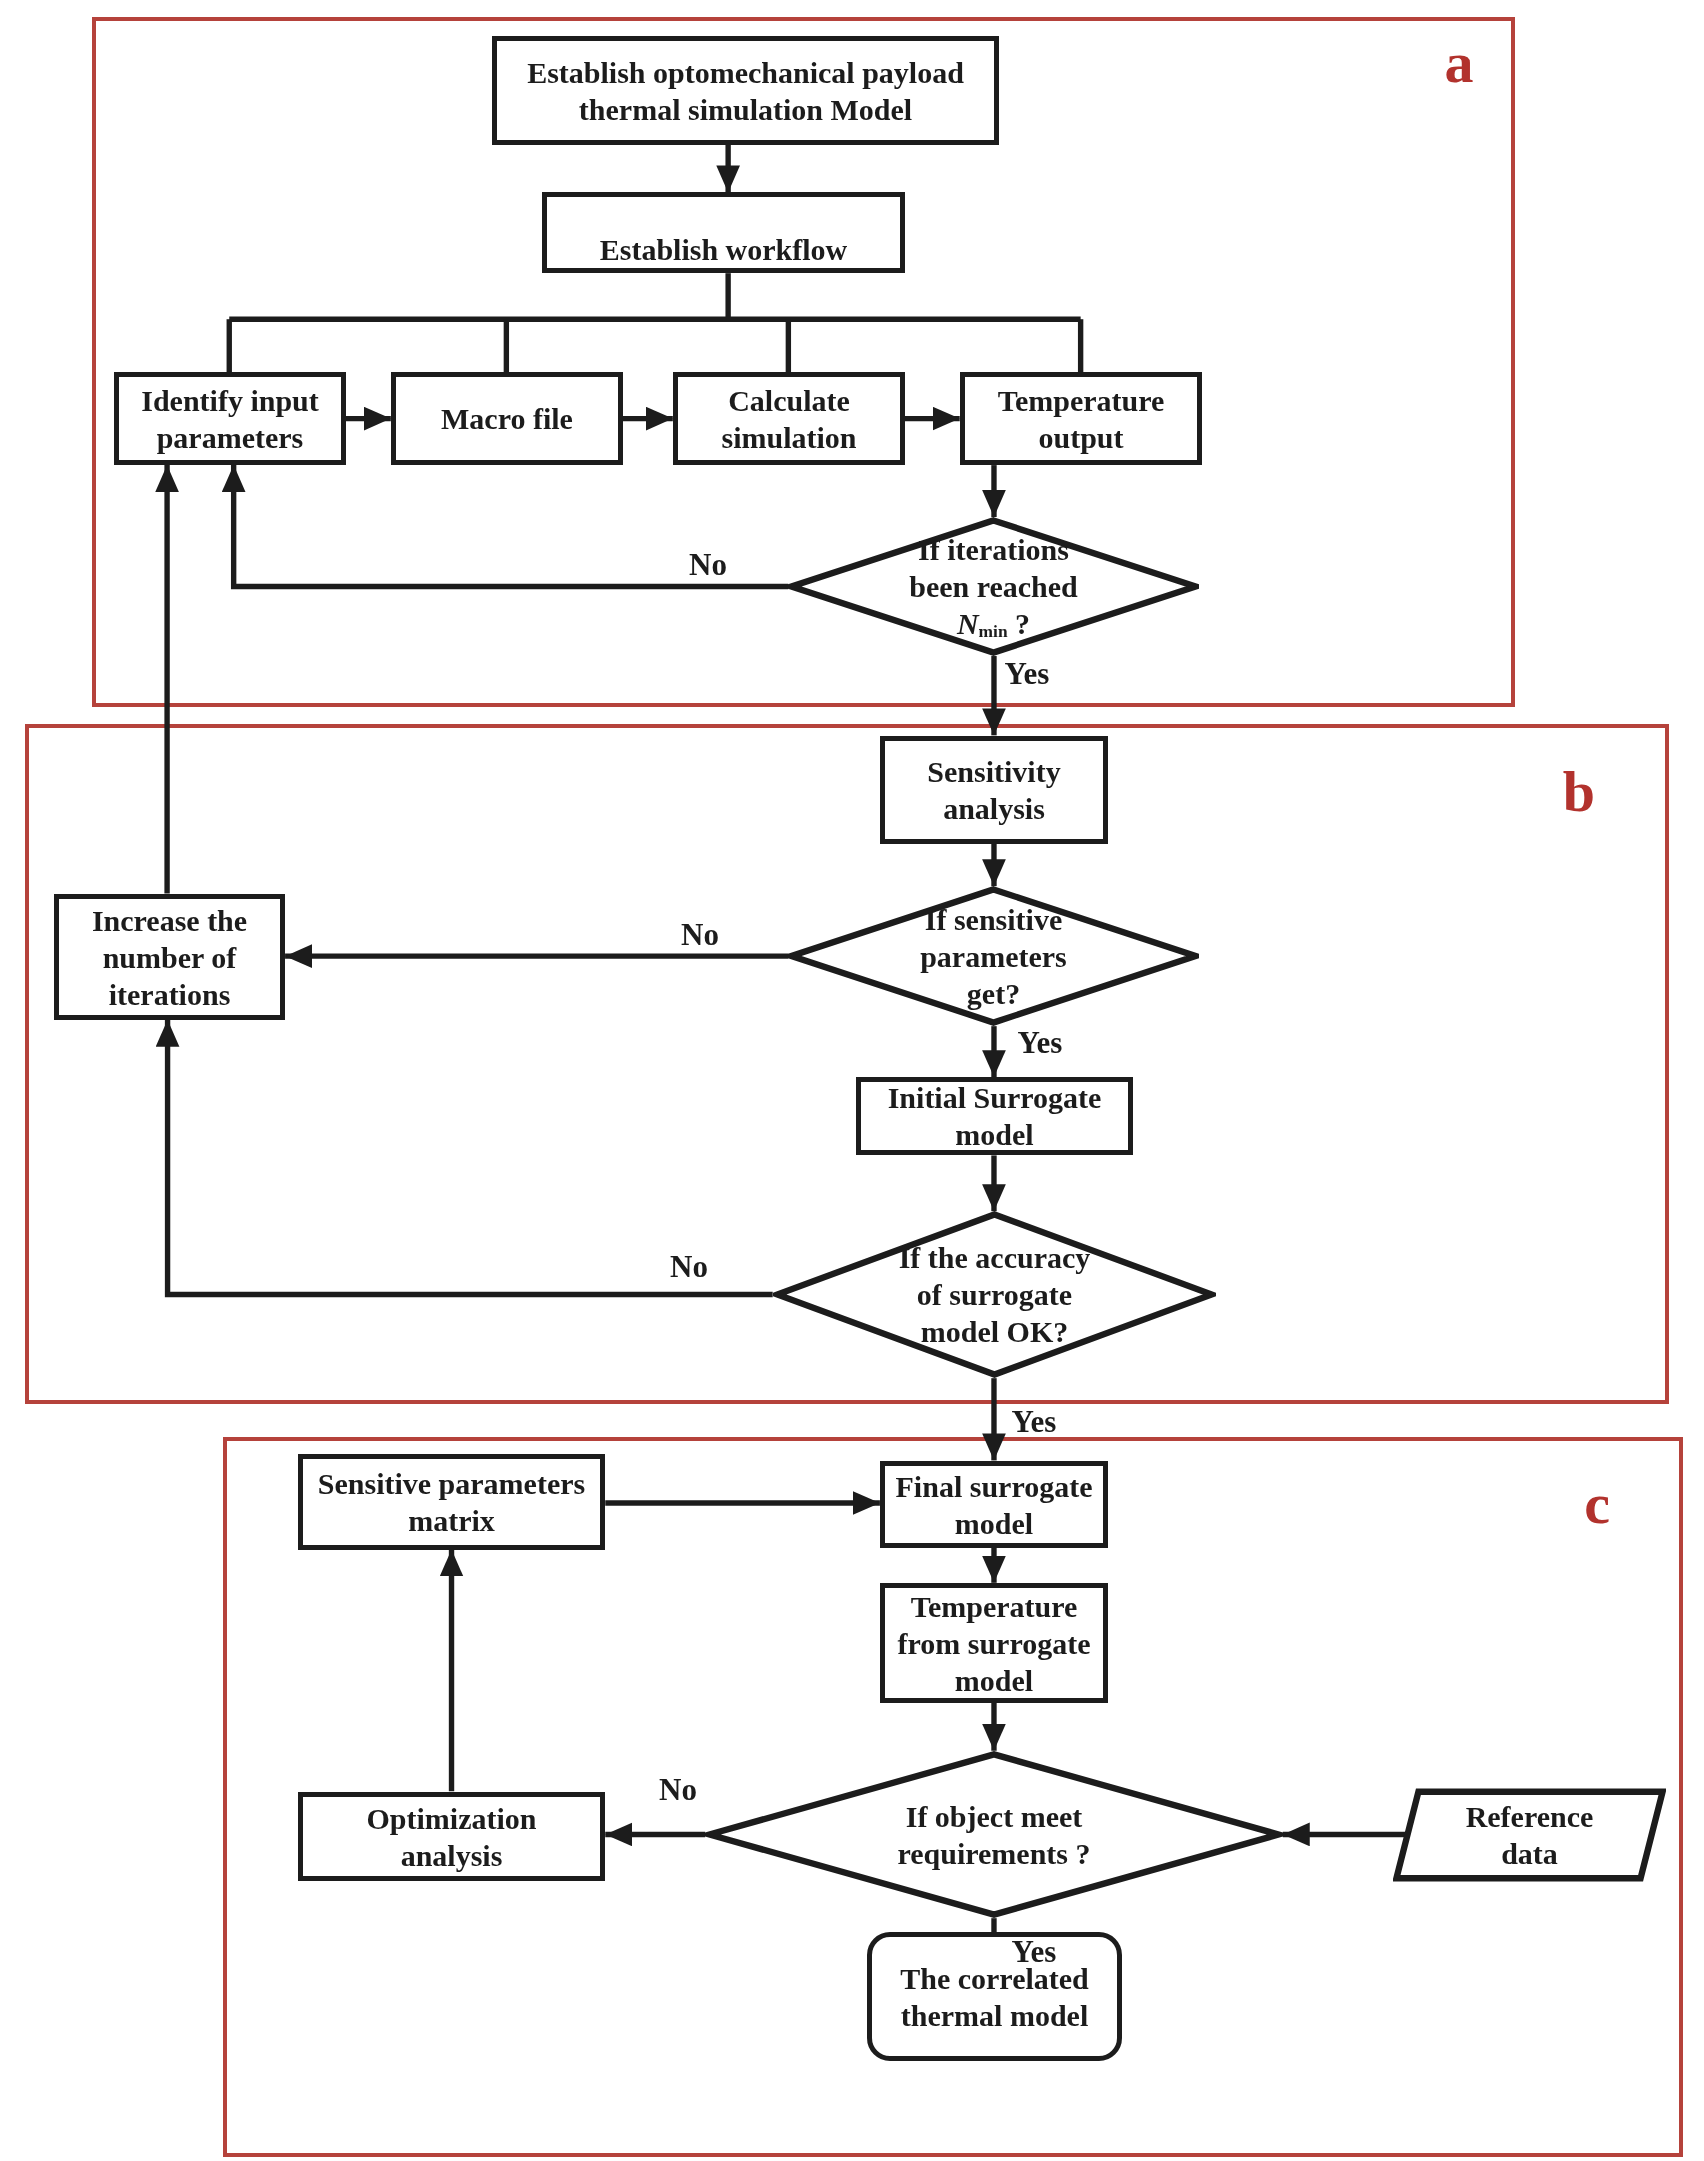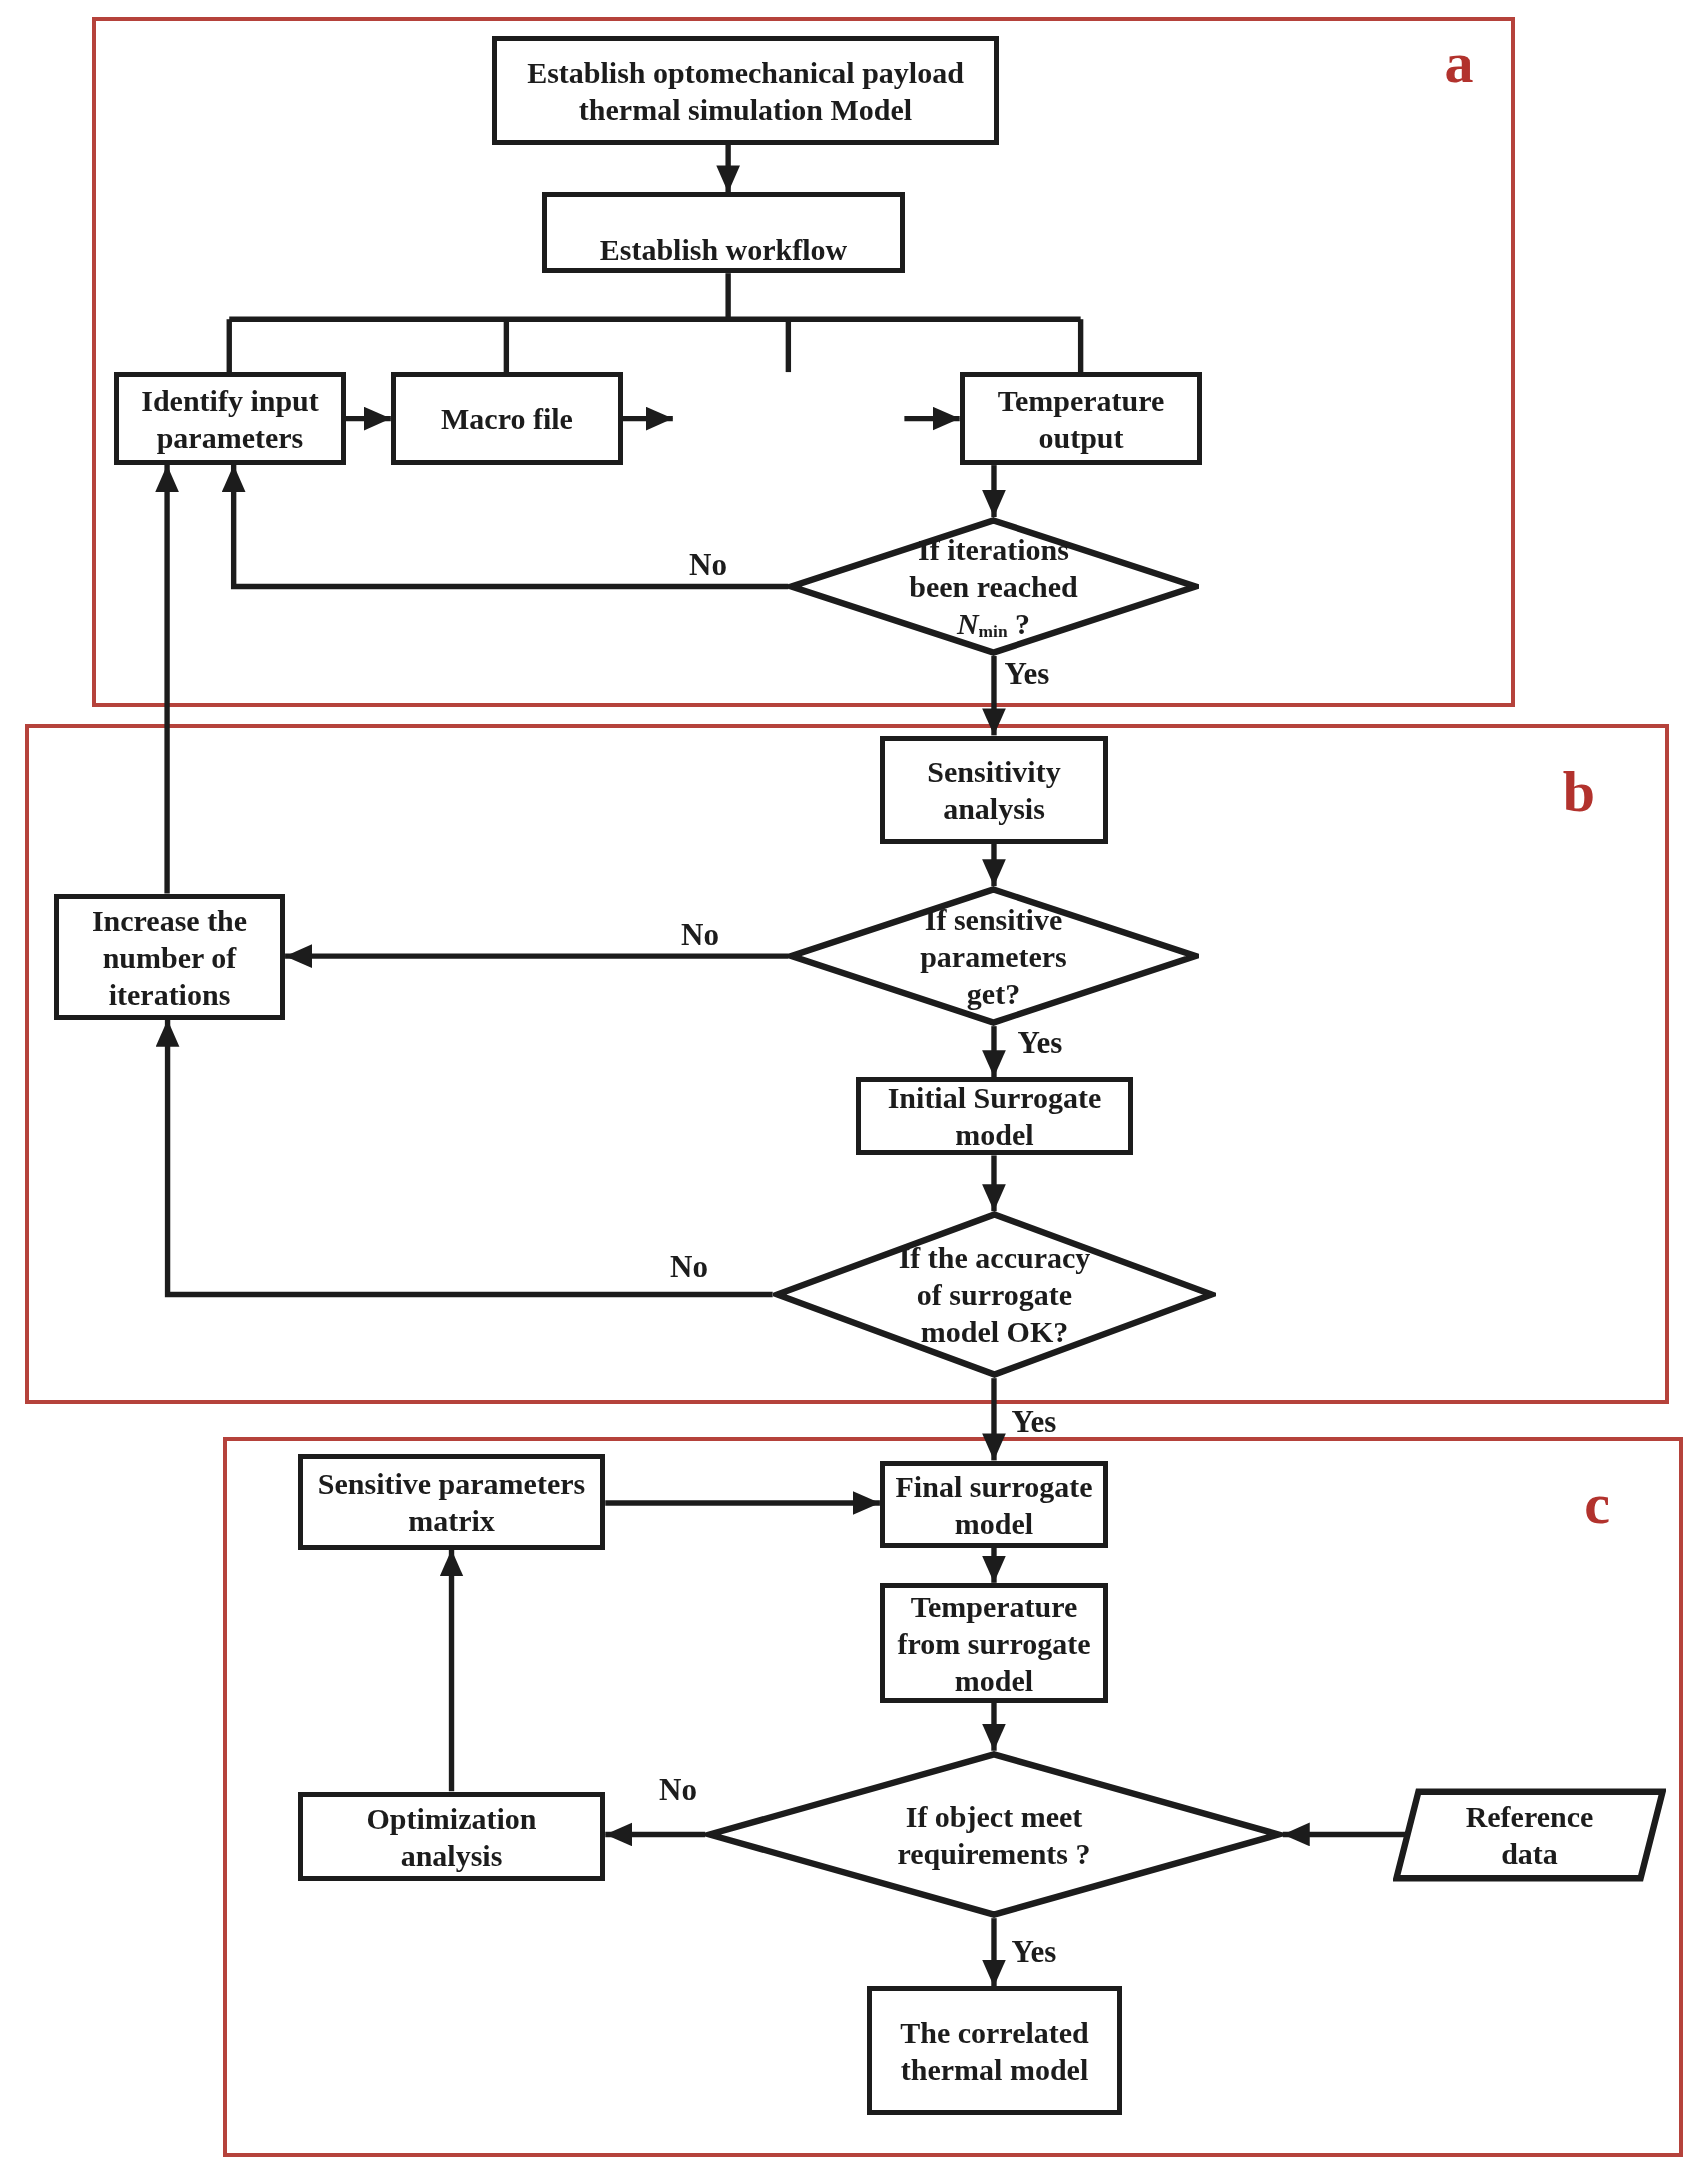--- a/index.html
+++ b/index.html
@@ -82,20 +82,24 @@
   <div class="box" style="left:542px;top:192px;width:363px;height:81px;align-items:flex-end;">
     <span>Establish  workflow</span>
   </div>
   <div class="box" style="left:114px;top:372px;width:232px;height:93px;">
     <span>Identify input
 parameters</span>
   </div>
   <div class="box" style="left:391px;top:372px;width:232px;height:93px;">
     <span>Macro  file</span>
   </div>
+  <div class="box" style="left:673px;top:372px;width:232px;height:93px;">
+    <span>Calculate
+simulation</span>
+  </div>
   <div class="box" style="left:960px;top:372px;width:242px;height:93px;">
     <span>Temperature
 output</span>
   </div>
 
   <div class="shape" style="left:788px;top:517px;width:411px;height:139px;">
     <svg width="411" height="139" viewBox="0 0 840 284">
       <polygon points="420,7 833,142 420,277 7,142" fill="#ffffff" stroke="#1c1c1c" stroke-width="13" stroke-linejoin="miter"></polygon>
     </svg>
     <div class="dlabel">
@@ -175,21 +179,21 @@
   <div class="shape" style="left:1393px;top:1788px;width:273px;height:94px;font-family:Liberation Serif, serif;">
     <svg width="273" height="94" viewBox="0 0 558 191">
       <polygon points="52,7 551,7 506,184 7,184" fill="#ffffff" stroke="#1c1c1c" stroke-width="13" stroke-linejoin="miter"></polygon>
     </svg>
     <div class="dlabel">
       <span>Reference
 data</span>
     </div>
   </div>
 
-  <div class="box" style="left:867px;top:1986px;width:255px;height:129px;">
+  <div class="box" style="left:867px;top:1932px;width:255px;height:129px;border-radius:23px;">
     <span>The  correlated
 thermal model</span>
   </div>
 
   <div class="flow-label" style="left:708px;top:564px;">No</div>
   <div class="flow-label" style="left:1027px;top:673px;">Yes</div>
   <div class="flow-label" style="left:700px;top:934px;">No</div>
   <div class="flow-label" style="left:1040px;top:1042px;">Yes</div>
   <div class="flow-label" style="left:689px;top:1266px;">No</div>
   <div class="flow-label" style="left:1034px;top:1421px;">Yes</div>

